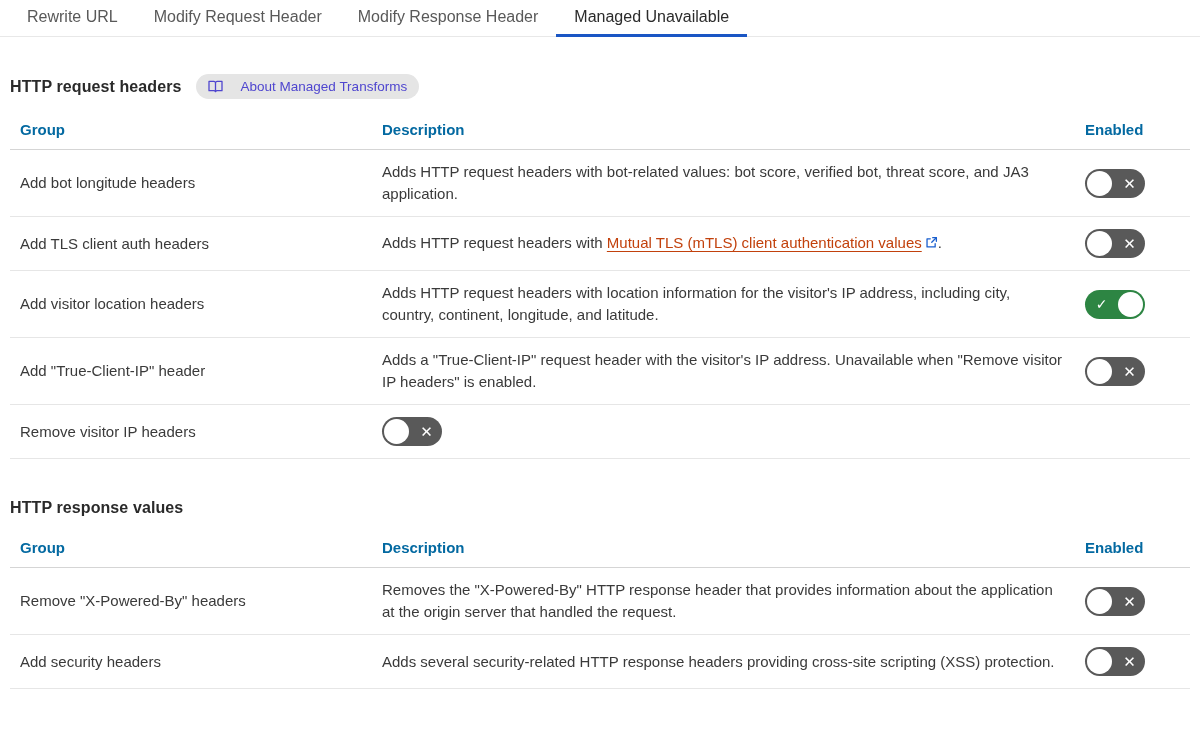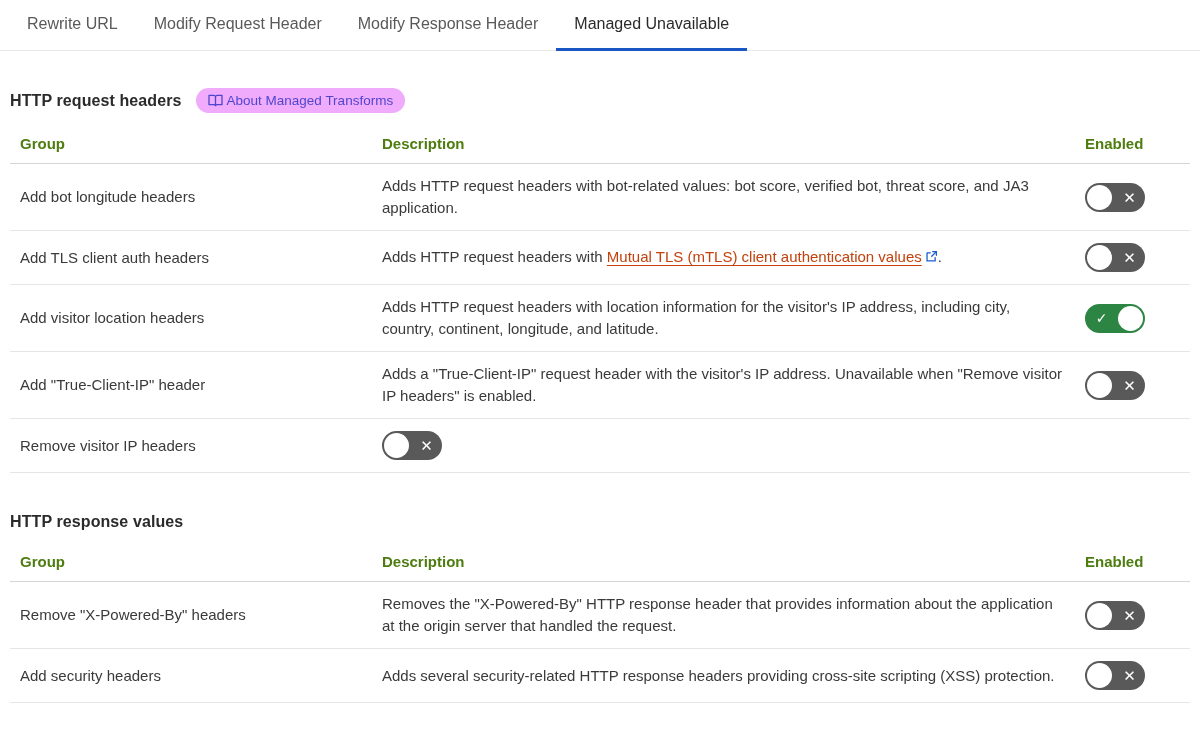--- a/index.html
+++ b/index.html
@@ -1,41 +1,41 @@
 <!DOCTYPE html>
 <html><head>
 <meta charset="utf-8">
 <style>
   * { margin:0; padding:0; box-sizing:border-box; }
   html,body { width:1200px; height:742px; background:#fff; overflow:hidden;
               font-family:"Liberation Sans","DejaVu Sans",sans-serif; color:#363636; }
 
   
   .tabbar { display:flex; align-items:stretch; padding-left:9px;
-            border-bottom:1px solid #e8e8e8; height:51px; }
+            border-bottom:1px solid #e8e8e8; height:37px; }
   .tab { display:flex; align-items:center; padding:0 18px; font-size:16px;
          color:#595959; cursor:pointer; border-bottom:3px solid transparent;
          margin-bottom:-1px; white-space:nowrap; }
   .tab.active { color:#2b2b2b; border-bottom-color:#1a56c4; }
 
   
   .section-head { display:flex; align-items:center; margin:37px 0 13px 10px; }
   .section-head h2 { font-size:16px; font-weight:bold; color:#2a2a2a; letter-spacing:0.1px; }
-  .about-badge { display:inline-flex; align-items:center; gap:4px; margin-left:14px;
-                 background:#f0abfc; color:#4f46cf; border-radius:13px;
+  .about-badge { display:inline-flex; align-items:center; gap:18px; margin-left:14px;
+                 background:#e5e5e5; color:#4f46cf; border-radius:13px;
                  padding:5px 12px; font-size:13.5px; cursor:pointer; }
   .about-badge svg { display:block; }
 
   
   .table { margin:0 10px; width:1180px; }
   .trow { display:grid; grid-template-columns:362px 703px 115px; align-items:center;
           border-bottom:1px solid #e6e6e6; min-height:54px; }
   .trow.head { min-height:30px; border-bottom:1px solid #d5d5d5; }
   .cell { padding:11px 10px; font-size:15px; line-height:22px; }
-  .trow.head .cell { padding:7px 10px 8px; font-weight:bold; color:#4d7c0f; }
+  .trow.head .cell { padding:7px 10px 8px; font-weight:bold; color:#0369a1; }
   .cell.desc { padding-right:13px; color:#3a3a3a; }
   .cell.group { color:#3a3a3a; }
 
   a.desc-link { color:#c2410c; text-decoration:underline; text-underline-offset:3px; cursor:pointer; }
   .ext-icon { display:inline-block; vertical-align:-1px; margin-left:3px; color:#1a5fce; }
 
   
   .toggle { position:relative; width:60px; height:29px; border-radius:15px; cursor:pointer; }
   .toggle[data-state="off"] { background:#595959; }
   .toggle[data-state="on"]  { background:#2d8543; }

